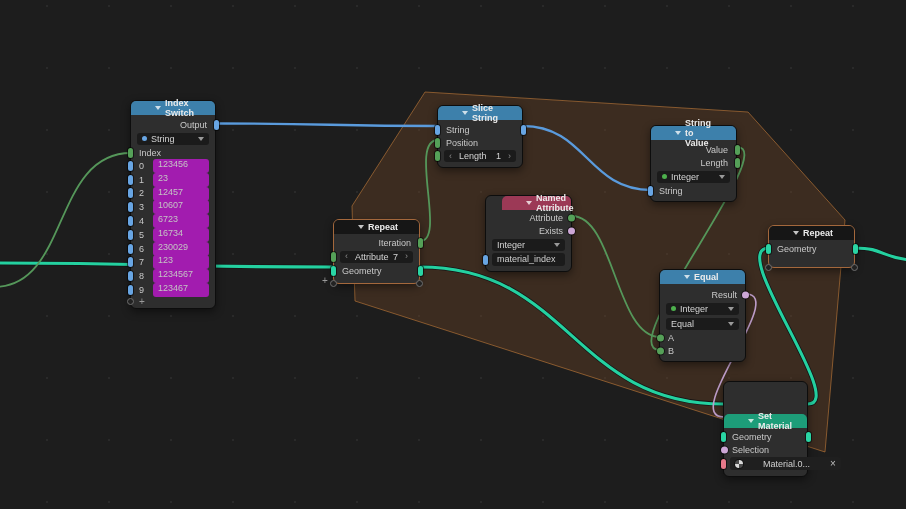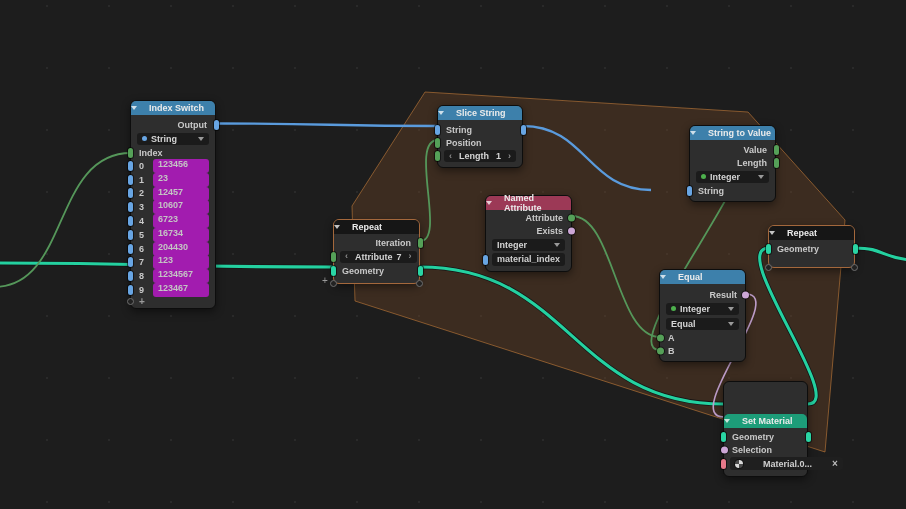--- a/index.html
+++ b/index.html
@@ -19,31 +19,31 @@
   .w-green{stroke:#55975a;stroke-width:1.8px;}
   .w-pink{stroke:#bf9ecb;stroke-width:1.6px;}
 
   .node{
     position:absolute;z-index:2;background:#2e2e2e;border:1px solid #0d0d0d;
     border-radius:6px;box-shadow:0 3px 8px rgba(0,0,0,.45);
     color:#c9c9c9;font-size:9px;box-sizing:border-box;
   }
   .node.zone-node{border-color:#a4683c;}
   .hdr{
-    height:14px;display:flex;align-items:center;gap:12px;padding:0 0;
+    height:14px;display:flex;align-items:center;gap:4px;padding:0 24px;
     border-radius:5px 5px 0 0;color:#ebebeb;font-weight:bold;font-size:9px;
   }
   .hdr-blue{background:#3d80ab;}
-  .hdr-red{background:#9c3956;}
+  .hdr-red{background:#9c3956;margin-left:16px;}
   .hdr-teal{background:#1d9d79;margin-top:32px;}
   .hdr-dark{background:#161616;}
   .chev{width:0;height:0;border-left:3px solid transparent;border-right:3px solid transparent;border-top:4px solid rgba(255,255,255,.75);flex:0 0 auto;}
   .chev.dim{border-top-color:#9a9a9a;}
   .body{position:relative;}
-  .row{position:relative;display:flex;align-items:center;height:13px;padding:0 8px;white-space:nowrap;font-weight:bold;}
+  .row{position:relative;display:flex;align-items:center;height:13px;padding:0 8px;white-space:nowrap;}
   .row.r{justify-content:flex-end;}
   .ddrow{height:15px;padding:0 6px;}
   .dd{flex:1;display:flex;align-items:center;gap:4px;height:12px;background:#1b1b1b;border-radius:3px;padding:0 5px;color:#d4d4d4;}
   .dd .chev{margin-left:auto;}
   .dot{width:5px;height:5px;border-radius:50%;flex:0 0 auto;}
   .dot-blue{background:#68a5e3;}
   .dot-green{background:#4db04d;}
   .stepper .arr{color:#8d8d8d;font-size:9px;line-height:1;}
   .stepper .flabel{margin-left:3px;}
   .stepper .fval{margin-left:auto;margin-right:3px;}
@@ -137,21 +137,21 @@
           <div class="vfield">6723</div>
         </div>
       <div class="row item-row">
           <span class="sock l s-str"></span>
           <span class="idx">5</span>
           <div class="vfield">16734</div>
         </div>
       <div class="row item-row">
           <span class="sock l s-str"></span>
           <span class="idx">6</span>
-          <div class="vfield">204430</div>
+          <div class="vfield">230029</div>
         </div>
       <div class="row item-row">
           <span class="sock l s-str"></span>
           <span class="idx">7</span>
           <div class="vfield">123</div>
         </div>
       <div class="row item-row">
           <span class="sock l s-str"></span>
           <span class="idx">8</span>
           <div class="vfield">1234567</div>
@@ -188,21 +188,21 @@
         <div class="dd stepper">
           <span class="arr">‹</span>
           <span class="flabel">Length</span>
           <span class="fval">1</span>
           <span class="arr">›</span>
         </div>
       </div>
     </div>
   </div>
 
-  <div class="node" style="left:650px;top:125px;width:87px;margin-left:39px;">
+  <div class="node" style="left:650px;top:125px;width:87px;">
     <div class="hdr hdr-blue">
       <span class="chev"></span>
       <span>String to Value</span>
     </div>
     <div class="body" style="padding:3px 0 4px;">
       <div class="row r">
         <span>Value</span>
         <span class="sock rr s-int"></span>
       </div>
       <div class="row r">
@@ -236,21 +236,21 @@
       <div class="row r">
         <span>Exists</span>
         <span class="sock rr round s-bool"></span>
       </div>
       <div class="row ddrow">
         <div class="dd">
           <span>Integer</span>
           <span class="chev dim"></span>
         </div>
       </div>
-      <div class="row" style="height:15px;padding:0 6px;text-align:right;">
+      <div class="row" style="height:15px;padding:0 6px;">
         <span class="sock l s-str"></span>
         <div class="txtfield">material_index</div>
       </div>
     </div>
   </div>
 
   <div class="node zone-node" style="left:333px;top:219px;width:87px;">
     <div class="hdr hdr-dark">
       <span class="chev"></span>
       <span>Repeat</span>

